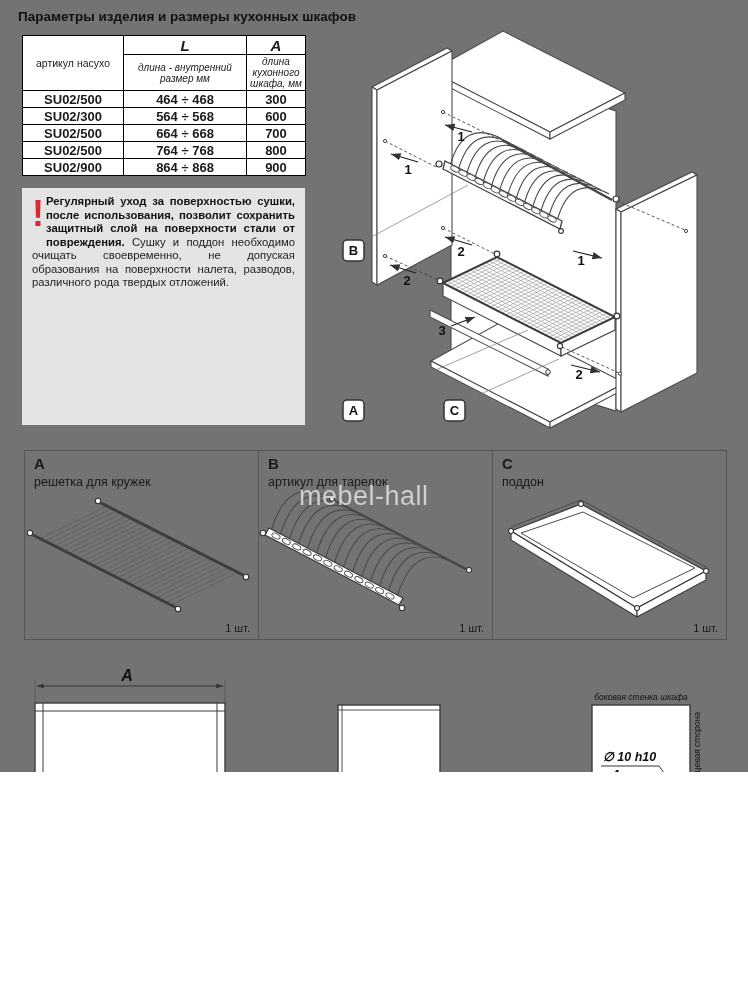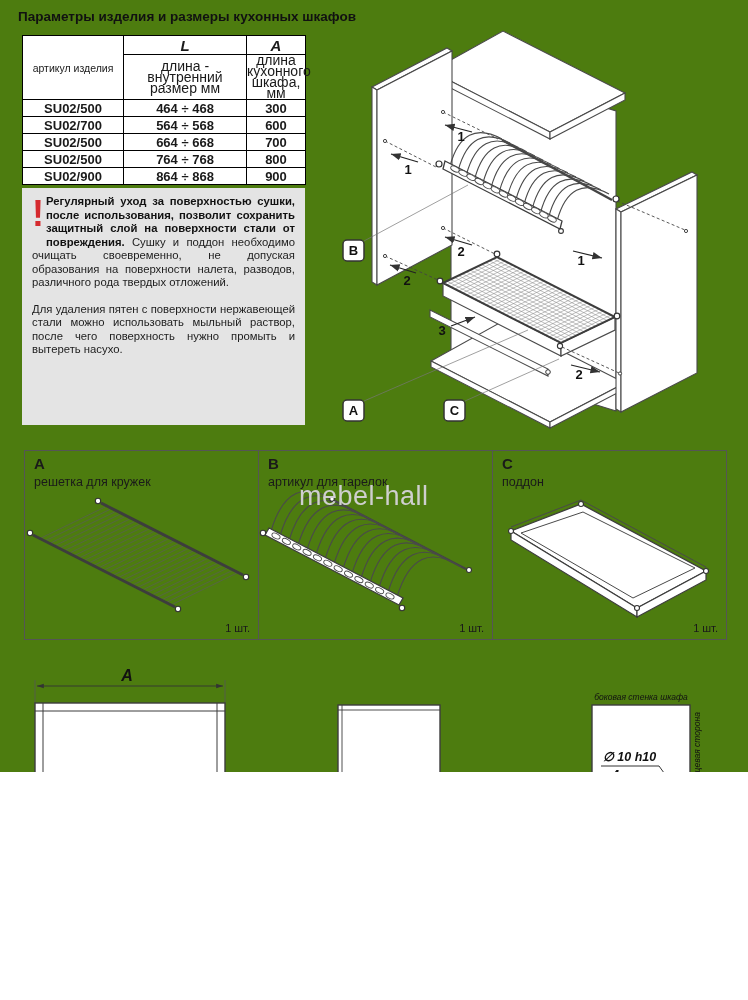--- a/index.html
+++ b/index.html
@@ -1,24 +1,24 @@
 <!DOCTYPE html>
 <html><head>
 <meta charset="utf-8">
 <style>
   html,body{margin:0;padding:0;background:#fff;}
-  .page{position:relative;width:748px;height:772px;background:#4d7c0f;overflow:hidden;
+  .page{position:relative;width:748px;height:772px;background:#737373;overflow:hidden;
         font-family:"Liberation Sans",sans-serif;color:#1a1a1a;}
   .title{position:absolute;left:18px;top:9px;font-size:13.5px;font-weight:bold;color:#111;}
   
   table.spec{position:absolute;left:22px;top:35px;width:283px;border-collapse:collapse;table-layout:fixed;}
   table.spec td{border:1px solid #000;text-align:center;vertical-align:middle;padding:0;background:#fff;}
   td.art-h{font-size:10.5px;line-height:12px;}
   td.letter{font-size:15px;font-weight:bold;font-style:italic;height:18px;}
-  td.desc{font-size:14px;line-height:11px;height:35px;padding:1px 3px;}
+  td.desc{font-size:10px;line-height:11px;height:35px;padding:1px 3px;font-style:italic;}
   td.val{font-size:13px;font-weight:bold;height:16px;line-height:15px;}
   
   .care{position:absolute;left:22px;top:188px;width:283px;height:237px;background:#e4e4e4;
         box-sizing:border-box;padding:7px 10px 0 10px;font-size:11.3px;line-height:13.5px;
         text-align:justify;color:#1c1c1c;overflow:hidden;}
   .care p{margin:0 0 13px 0;}
   .excl{float:left;width:14px;height:44px;color:#d52a2e;font-weight:bold;font-size:36px;line-height:38px;}
   .b{font-weight:bold;color:#111;}
   
   .parts{position:absolute;left:24px;top:450px;width:703px;height:190px;border:1px solid #555;
@@ -49,35 +49,35 @@
   <div class="title">Параметры изделия и размеры кухонных шкафов</div>
 
   <table class="spec">
     <colgroup>
         <col style="width:101px">
         <col style="width:123px">
         <col style="width:59px">
       </colgroup>
     <tbody>
         <tr>
-      <td class="art-h" rowspan="2">артикул изделия</td>
+      <td class="art-h" rowspan="2">артикул насухо</td>
       <td class="letter">L</td>
       <td class="letter">A</td>
     </tr>
     <tr>
       <td class="desc">длина - внутренний размер мм</td>
       <td class="desc">длина кухонного шкафа, мм</td>
     </tr>
     <tr>
       <td class="val">SU02/500</td>
       <td class="val">464 ÷ 468</td>
       <td class="val">300</td>
     </tr>
     <tr>
-      <td class="val">SU02/700</td>
+      <td class="val">SU02/300</td>
       <td class="val">564 ÷ 568</td>
       <td class="val">600</td>
     </tr>
     <tr>
       <td class="val">SU02/500</td>
       <td class="val">664 ÷ 668</td>
       <td class="val">700</td>
     </tr>
     <tr>
       <td class="val">SU02/500</td>
@@ -87,21 +87,20 @@
     <tr>
       <td class="val">SU02/900</td>
       <td class="val">864 ÷ 868</td>
       <td class="val">900</td>
     </tr>
   </tbody>
     </table>
 
   <div class="care">
     <p><span class="excl">!</span><span class="b">Регулярный уход за поверхностью сушки, после использования, позволит сохранить защитный слой на поверхности стали от повреждения.</span><span> Сушку и поддон необходимо очищать своевременно, не допуская образования на поверхности налета, разводов, различного рода твердых отложений.</span></p>
-    <p>Для удаления пятен с поверхности нержавеющей стали можно использовать мыльный раствор, после чего поверхность нужно промыть и вытереть насухо.</p>
   </div>
 
   <svg style="left:328px;top:15px" width="420" height="415" viewBox="0 0 420 415">
     <defs>
       <marker id="xa" viewBox="0 0 10 9" refX="9" refY="4.5" markerWidth="9" markerHeight="8" orient="auto-start-reverse">
         <path d="M0,1 L9,4.5 L0,8 z" fill="#333"></path>
       </marker>
     </defs>
     <g fill="#fff" stroke="#4a4a4a" stroke-width="1.1">
       <polygon points="123,45 288,96 288,396 123,345"></polygon>

